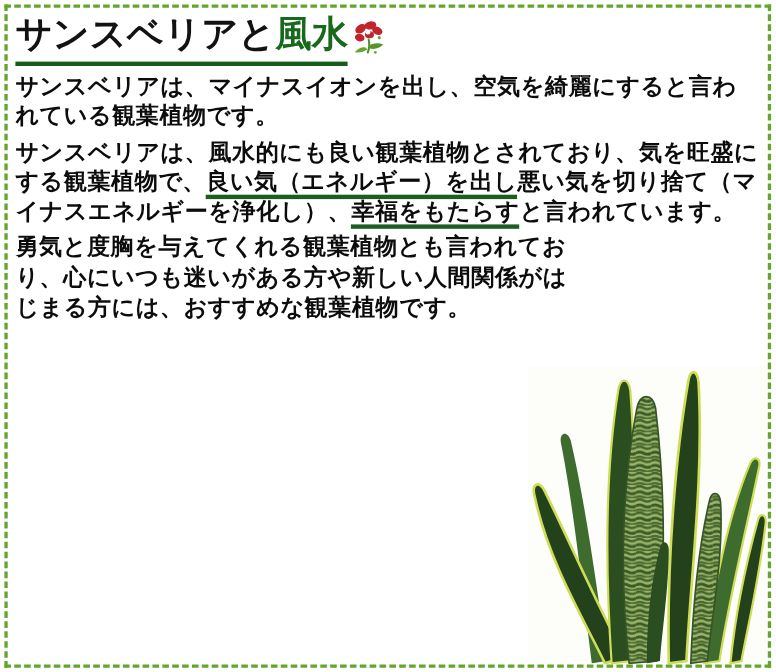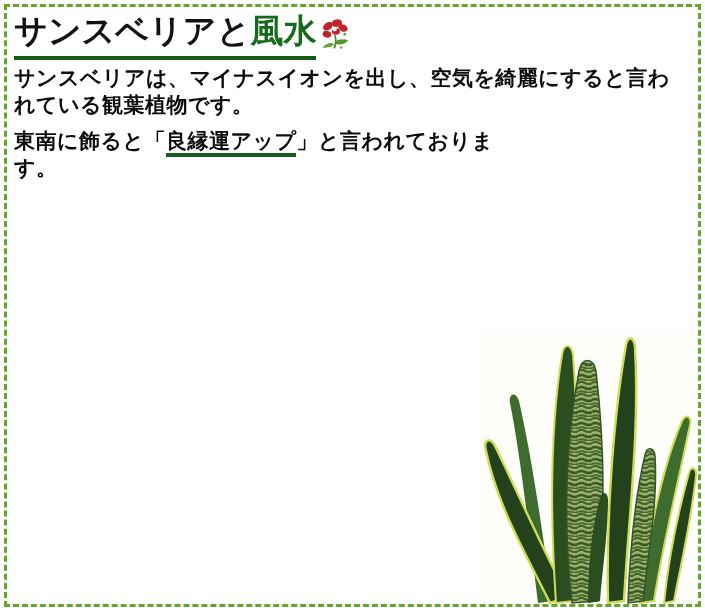--- a/index.html
+++ b/index.html
@@ -79,23 +79,24 @@
           <path d="M17,30 Q11,34 4,33 Q9,27 15,28 Z" fill="#66a62f"></path>
           <circle cx="29" cy="18" r="1.6" fill="#66a62f"></circle>
           <circle cx="25" cy="33" r="1.4" fill="#66a62f"></circle>
         </svg>
       </span>
 
     </div>
 
     <p class="para p1"><span>サンスベリアは、マイナスイオンを出し、空気を綺麗にすると言われている観葉植物です。</span></p>
 
+    <p class="para p2"><span>サンスベリアは、風水的にも良い観葉植物とされており、気を旺盛にする観葉植物で、</span><span class="u">良い気（エネルギー）を出し</span><span>悪い気を切り捨て（マイナスエネルギーを浄化し）、</span><span class="u">幸福をもたらす</span><span>と言われています。</span></p>
 
+    <p class="para p3"><span>勇気と度胸を与えてくれる観葉植物とも言われており、心にいつも迷いがある方や新しい人間関係がはじまる方には、おすすめな観葉植物です。</span></p>
 
-    <p class="para p4"><span>東南に飾ると「</span><span class="u">良縁運アップ</span><span>」と言われております。</span></p>
 
   </div>
 
   <svg class="plant" viewBox="0 0 218 270" xmlns="http://www.w3.org/2000/svg">
     <defs>
       <pattern id="mottle" patternUnits="userSpaceOnUse" width="14" height="12">
         <rect width="14" height="12" fill="#9ab46a"></rect>
         <path d="M0,2 Q3.5,0 7,2 T14,2" stroke="#44632c" stroke-width="2.2" fill="none"></path>
         <path d="M0,7 Q3.5,5 7,7 T14,7" stroke="#3c5a26" stroke-width="2.6" fill="none"></path>
         <path d="M0,11 Q3.5,9.5 7,11 T14,11" stroke="#4a6a30" stroke-width="2" fill="none"></path>

